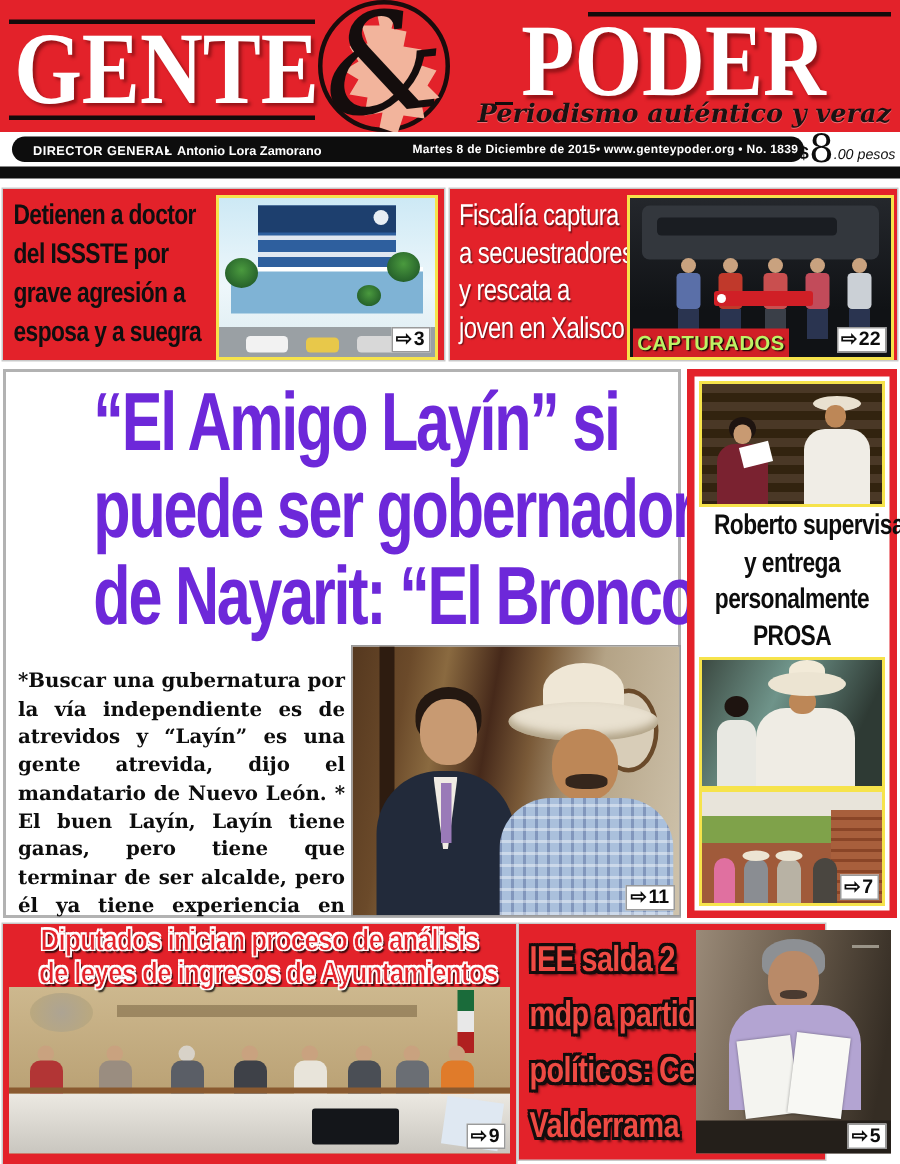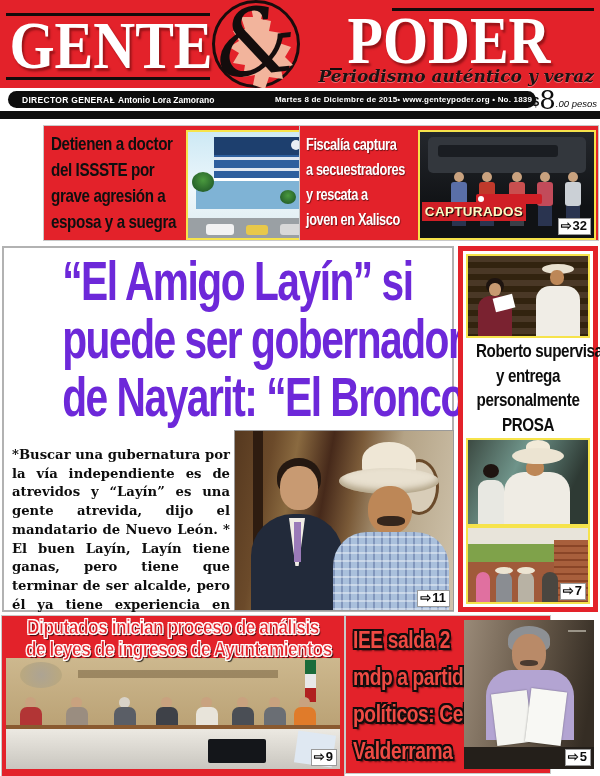--- a/index.html
+++ b/index.html
@@ -43,26 +43,26 @@
   
   .redbox{position:absolute;background:#e3222a;box-shadow:0 0 0 1px #c9c9c9;}
   .cond{display:block;transform:scaleX(.8);transform-origin:left center;white-space:nowrap;letter-spacing:-.5px;}
   .cond.center{transform-origin:center;}
   .photo{position:absolute;overflow:hidden;}
   .yb{border:2px solid #f6e34b;}
   .pref{position:absolute;background:#ffffff;border:1px solid #9a9a9a;color:#0d0d0d;
         font-weight:bold;font-size:13px;line-height:14px;padding:0 3px 1px 2px;display:flex;align-items:center;}
   .pref .ar{font-size:13px;margin-right:1px;}
   
-  .tl-box{left:2px;top:126px;width:294px;height:114px;margin-left:42px;}
+  .tl-box{left:2px;top:126px;width:294px;height:114px;}
   .tl-head{position:absolute;left:7px;top:5px;width:140px;color:#0f0f0f;font-weight:bold;
            font-size:19px;line-height:26px;}
   .tr-box{left:300px;top:126px;width:298px;height:114px;}
-  .tr-head{position:absolute;left:6px;top:6px;width:116px;color:#ffffff;font-weight:bold;
-           font-size:16px;line-height:25px;text-shadow:1px 1px 1px rgba(0,0,0,.5);}
+  .tr-head{position:absolute;left:6px;top:6px;width:116px;color:#ffffff;font-weight:normal;
+           font-size:20px;line-height:25px;text-shadow:1px 1px 1px rgba(0,0,0,.5);}
   
   .photoA{right:4px;top:4px;width:144px;height:106px;background:linear-gradient(#cde9f5,#eef7fb 55%,#dcebf0);}
   .pa-bldg{position:absolute;left:26px;top:5px;width:92px;height:62px;background:#2e5f9e;}
   .pa-roof{position:absolute;left:0;top:0;width:100%;height:18px;background:#1d3f6e;}
   .pa-win{position:absolute;left:0;top:20px;width:100%;height:42px;
           background:repeating-linear-gradient(180deg,rgba(255,255,255,.85) 0 3px,rgba(46,95,158,0) 3px 11px);}
   .pa-logo{position:absolute;right:5px;top:3px;width:10px;height:10px;border-radius:50%;background:#e8eef4;}
   .pa-wing{position:absolute;left:8px;top:46px;width:128px;height:28px;background:#7fb3d5;
            border-top:3px solid #ffffff;}
   .palm{position:absolute;width:22px;height:20px;border-radius:50%;
@@ -72,22 +72,22 @@
   
   .photoB{left:118px;top:4px;width:174px;height:106px;background:linear-gradient(#24272c,#101215 70%);}
   .pb-truck{position:absolute;left:8px;top:5px;width:158px;height:36px;background:#33373d;border-radius:5px;}
   .pb-truckwin{position:absolute;left:10px;top:8px;width:120px;height:12px;background:#1a1d22;border-radius:3px;}
   .fig{position:absolute;bottom:12px;width:18px;height:54px;}
   .fig .hd{position:absolute;left:4px;top:0;width:10px;height:10px;border-radius:50%;background:#c9a27f;}
   .fig .tor{position:absolute;left:1px;top:10px;width:16px;height:24px;border-radius:3px;}
   .fig .leg{position:absolute;left:2px;top:34px;width:14px;height:20px;background:#2a3450;}
   .pb-badge{position:absolute;left:56px;bottom:34px;width:66px;height:10px;background:#d01f26;border-radius:2px;}
   .pb-badge i{position:absolute;left:2px;top:2px;width:6px;height:6px;border-radius:50%;background:#fff;}
-  .pb-strip{position:absolute;left:2px;bottom:17px;width:104px;height:19px;background:#d01f26;
-            color:#fef9c3;font-weight:bold;font-size:13.5px;line-height:19px;text-align:center;
+  .pb-strip{position:absolute;left:2px;bottom:0;width:104px;height:19px;background:#d01f26;
+            color:#bef264;font-weight:bold;font-size:13.5px;line-height:19px;text-align:center;
             text-shadow:1px 1px 1px #000;letter-spacing:.3px;}
   
   .main-frame{position:absolute;left:2px;top:246px;width:452px;height:366px;background:#ffffff;
               border:2px solid #b2b2b2;box-sizing:border-box;}
   .main-head{position:absolute;left:0;top:4px;width:100%;color:#6d28d9;font-weight:bold;
              font-size:55px;line-height:58px;text-align:center;}
   .main-head .cond{transform:scaleX(.74);transform-origin:center;letter-spacing:-2px;}
   .main-body{position:absolute;left:8px;top:198px;width:218px;font-family:"DejaVu Serif",serif;
              font-weight:bold;font-size:13.2px;line-height:1.42;color:#0d0d0d;text-align:justify;}
   
@@ -281,21 +281,21 @@
         <div class="hd"></div>
           <div class="tor" style="background:#cbd0d6;"></div>
           <div class="leg"></div>
       </div>
       <div class="pb-badge">
           <i></i>
         </div>
       <div class="pb-strip">CAPTURADOS</div>
       <div class="pref" style="right:3px;bottom:3px;">
         <span class="ar">⇨</span>
-        <span>32</span>
+        <span>22</span>
       </div>
     </div>
   </section>
 
   <section class="main-frame">
     <div class="main-head">
       <span class="cond">“El Amigo Layín” si</span>
       <span class="cond">puede ser gobernador</span>
       <span class="cond">de Nayarit: “El Bronco”</span>
     </div>

